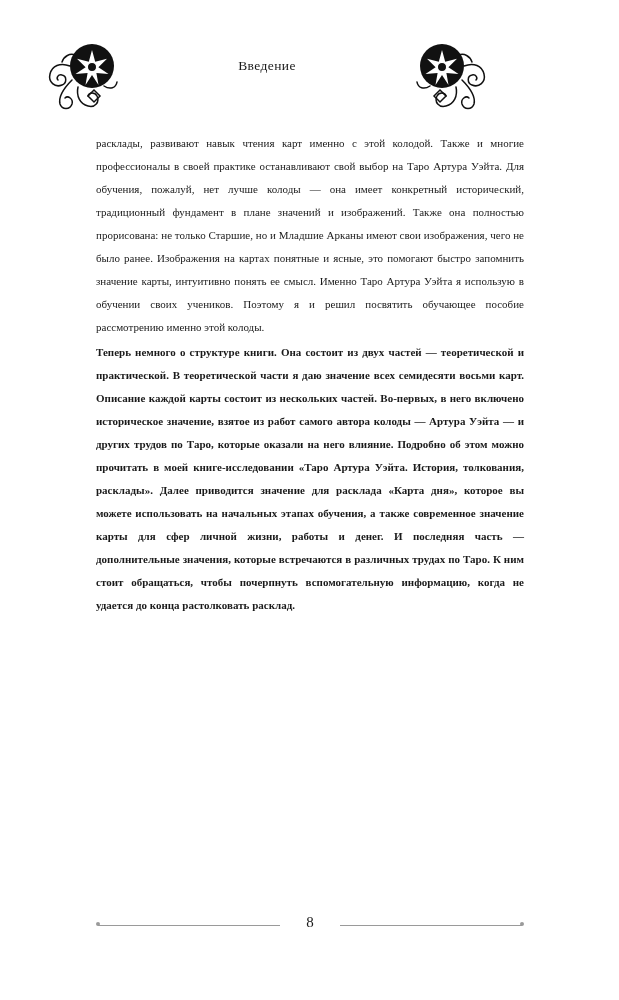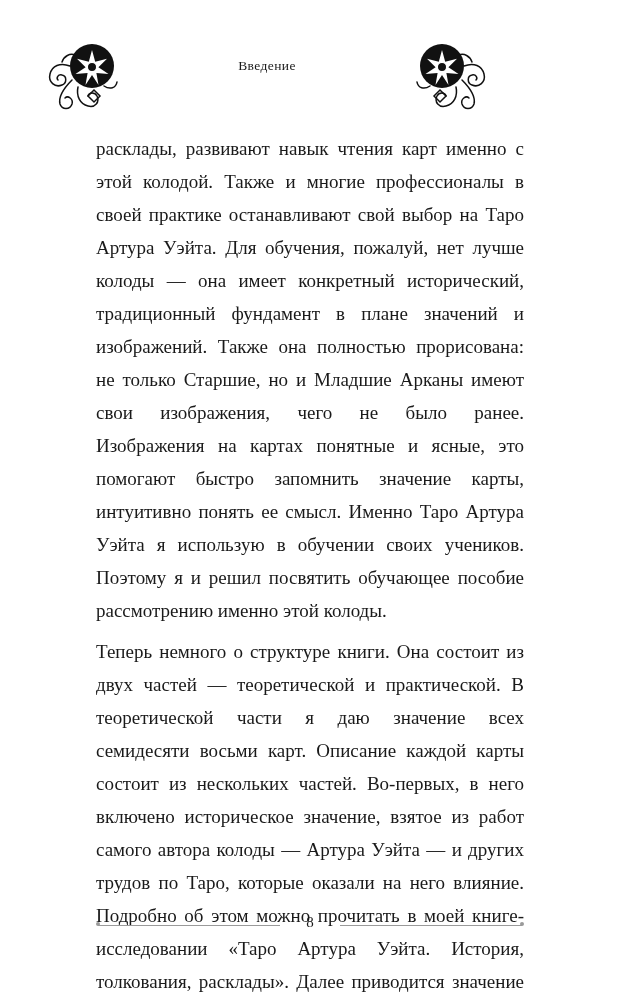--- a/index.html
+++ b/index.html
@@ -52,30 +52,31 @@
 
   
   .content {
     position: absolute;
     top: 132px;
     left: 96px;
     width: 428px;
   }
   .content p {
     margin: 0 0 0px 0;
-    font-size: 19px;
-    line-height: 33px;
+    font-size: 11px;
+    line-height: 23px;
     text-align: justify;
     text-justify: inter-word;
     text-indent: 0;
     hyphens: manual;
     font-family: "Liberation Serif", serif;
   }
   .content p + p {
-    margin-top: 8px;
+    margin-top: 2px;
+    font-weight: bold;
   }
 
   
   .footer {
     position: absolute;
     bottom: 64px;
     left: 96px;
     width: 428px;
     height: 22px;
   }

